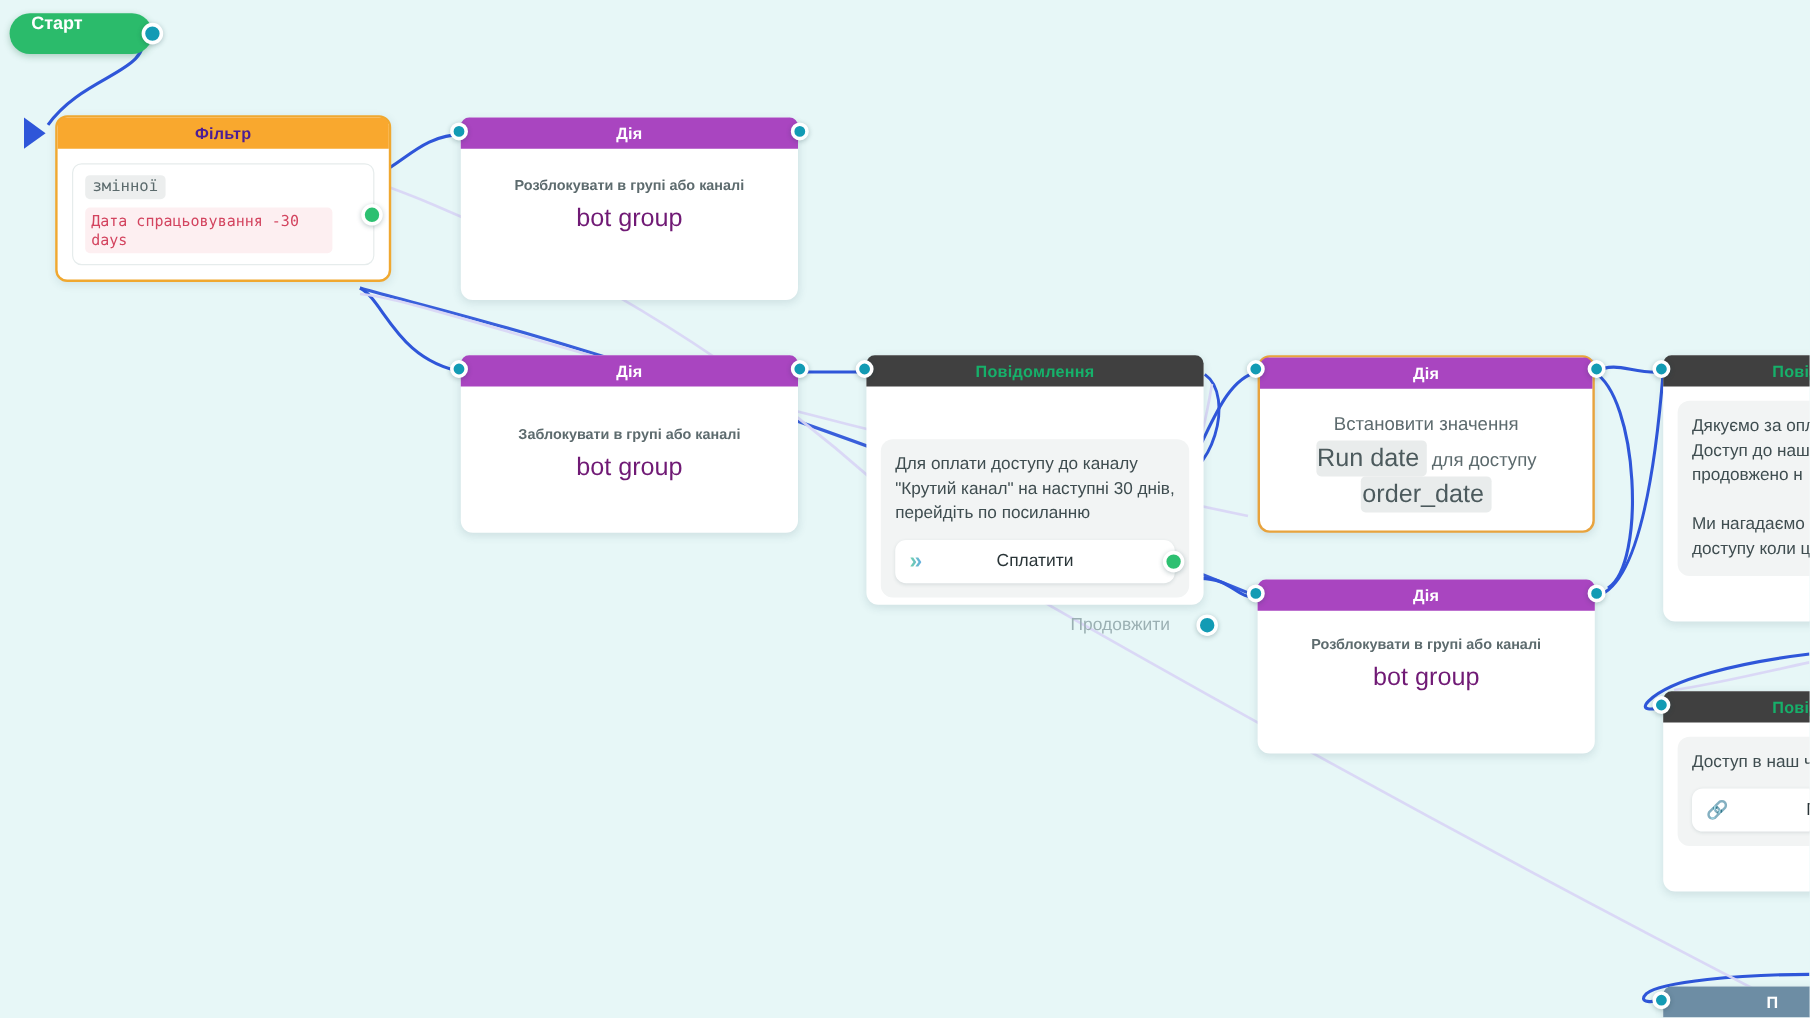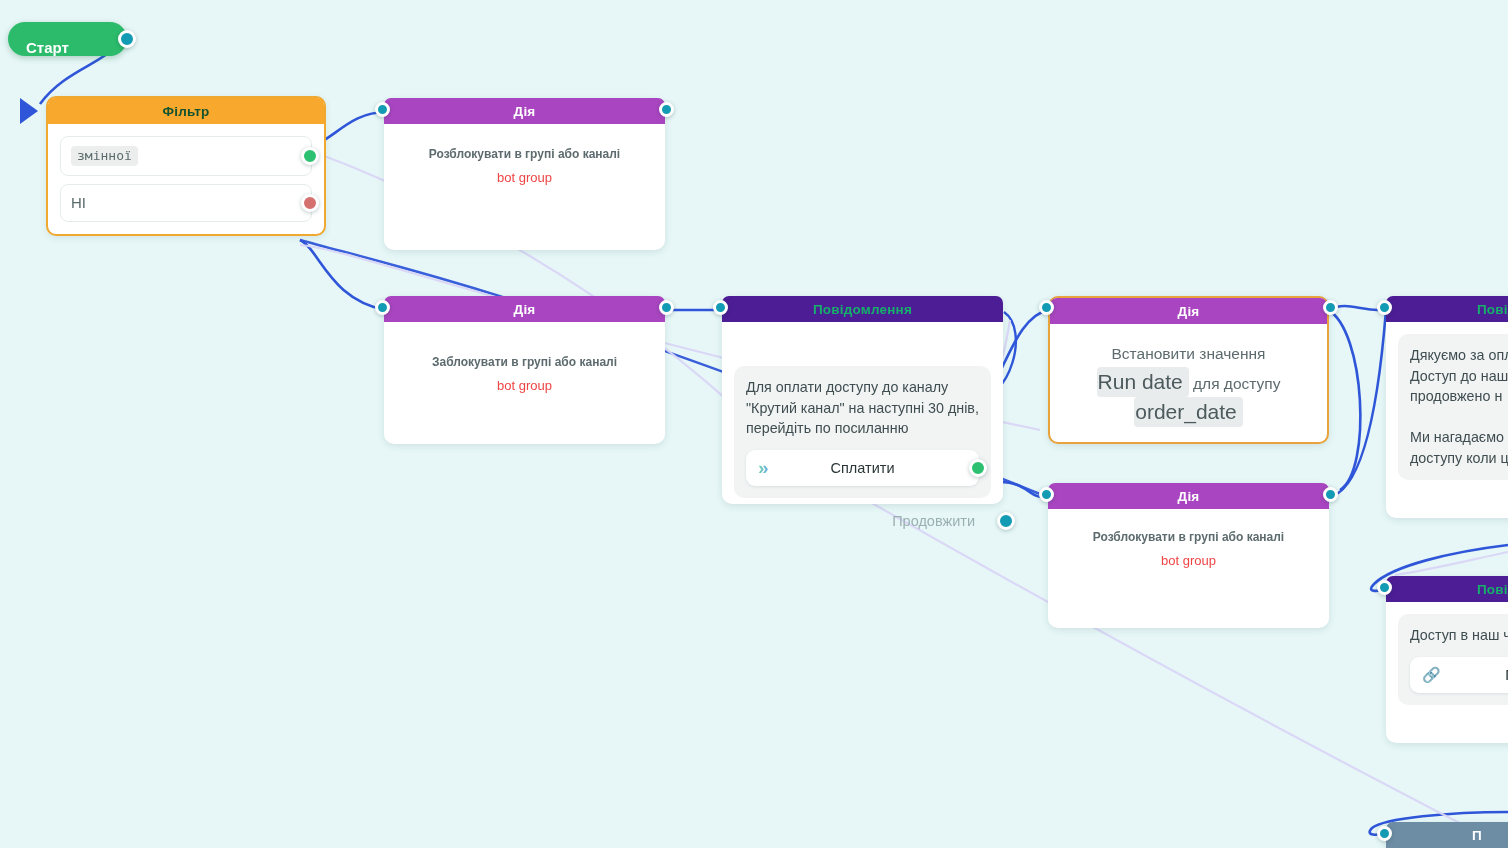--- a/index.html
+++ b/index.html
@@ -30,48 +30,48 @@
   .node.accent-filter { border: 2px solid #f0a830; box-shadow: 0 2px 7px rgba(40,80,90,0.10); }
   .node.accent-selected { border: 2px solid #e8a33d; }
   .node-header {
     height: 26px;
     border-radius: 7px 7px 0 0;
     display: flex; align-items: center; justify-content: center;
     font-size: 13.5px; font-weight: bold;
     letter-spacing: 0.2px;
     position: relative;
   }
-  .hdr-filter  { background: #f9a82e; color: #14532d; }
+  .hdr-filter  { background: #f9a82e; color: #4c1d95; }
   .hdr-action  { background: #a945c0; color: #ffffff; }
-  .hdr-message { background: #4c1d95; color: #16b06a; }
+  .hdr-message { background: #404040; color: #16b06a; }
   .hdr-gray    { background: #6d8da4; color: #ffffff; }
 
   .node-body { padding: 14px 16px 16px 16px; }
 
   
   .port {
     position: absolute;
     width: 18px; height: 18px;
     border-radius: 50%;
     background: #139bb4;
     border: 3.5px solid #ffffff;
     box-shadow: 0 1px 4px rgba(20,60,70,0.28);
     z-index: 6;
   }
   .port.green { background: #2dc071; }
   .port.red   { background: #d4706e; }
   .port.small { width: 15px; height: 15px; border-width: 3px; }
 
   
   #start-pill {
-    position: absolute; left: 8px; top: 22px;
+    position: absolute; left: 8px; top: 11px;
     height: 34px; width: 119px;
     background: #2bbb6b;
     border-radius: 18px;
-    display: flex; align-items: flex-end;
+    display: flex; align-items: flex-start;
     padding-left: 18px;
     box-shadow: 0 2px 6px rgba(30,110,70,0.3);
     z-index: 4;
   }
   #start-pill .label { color:#fff; font-size: 15px; font-weight: bold; }
   #start-pill .port { right: -9px; top: 8px; }
 
   
   #in-arrow {
     position: absolute; left: 20px; top: 98px;
@@ -114,21 +114,21 @@
   }
   .f-row .plain { color:#5b6a6c; font-size: 15px; }
   .f-row .port { right: -8px; top: 50%; transform: translateY(-50%); }
 
   
   .act-title {
     text-align: center;
     font-size: 12px; font-weight: bold;
     color: #5d6b6e; line-height: 21px;
   }
-  .act-sub { text-align: center; font-size: 13px; color: #ef4444; margin-top: 5px; }
+  .act-sub { text-align: center; font-size: 21px; color: #701a75; margin-top: 5px; }
   .act-set { text-align: center; font-size: 15.5px; color: #5d6b6e; line-height: 27px; }
   .tok {
     display: inline-block;
     background: #e9ecec; color: #4c5a5d;
     border-radius: 4px; padding: 1px 6px 2px 1px;
     font-size: 21px;
   }
 
   
   .msg-bubble {
@@ -218,25 +218,22 @@
 
   <div id="in-arrow"></div>
 
   <div class="node accent-filter" style="left:46px; top:96px; width:280px;">
     <div class="node-header hdr-filter">
       <span>Фільтр</span>
     </div>
     <div class="node-body" style="padding:12px 12px 12px 12px;">
       <div class="f-row">
         <span class="chip-op">змінної</span>
+        <div class="expr">Дата спрацьовування -30 days</div>
         <span class="port green"></span>
-      </div>
-      <div class="f-row">
-        <span class="plain">HI</span>
-        <span class="port red"></span>
       </div>
     </div>
   </div>
 
   <div class="node" style="left:384px; top:98px; width:281px; height:152px;">
     <div class="node-header hdr-action">
       <span>Дія</span>
       <span class="port small" style="left:-9px; top:4px;"></span>
       <span class="port small" style="right:-9px; top:4px;"></span>
     </div>

